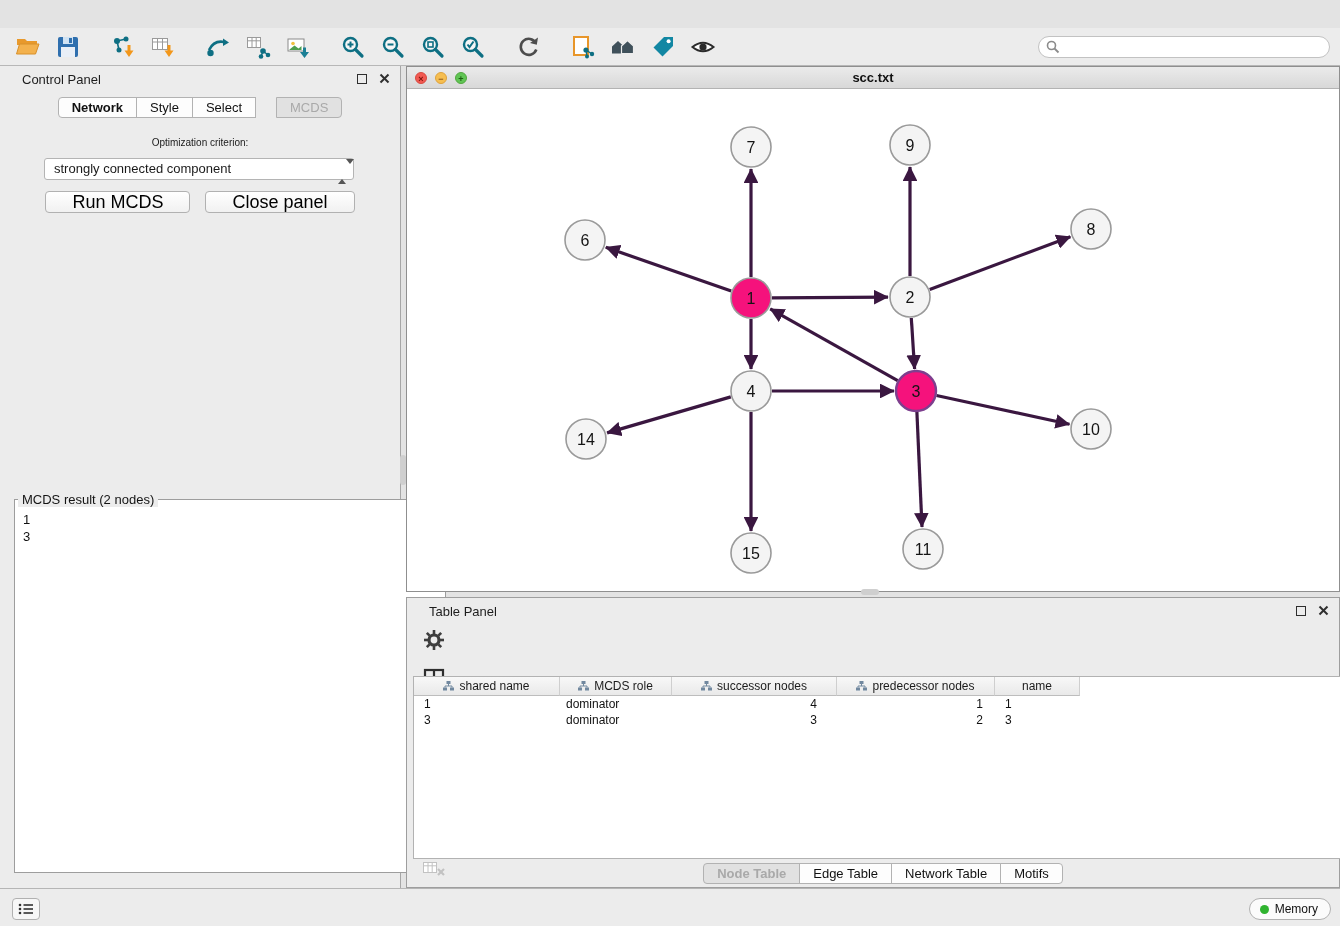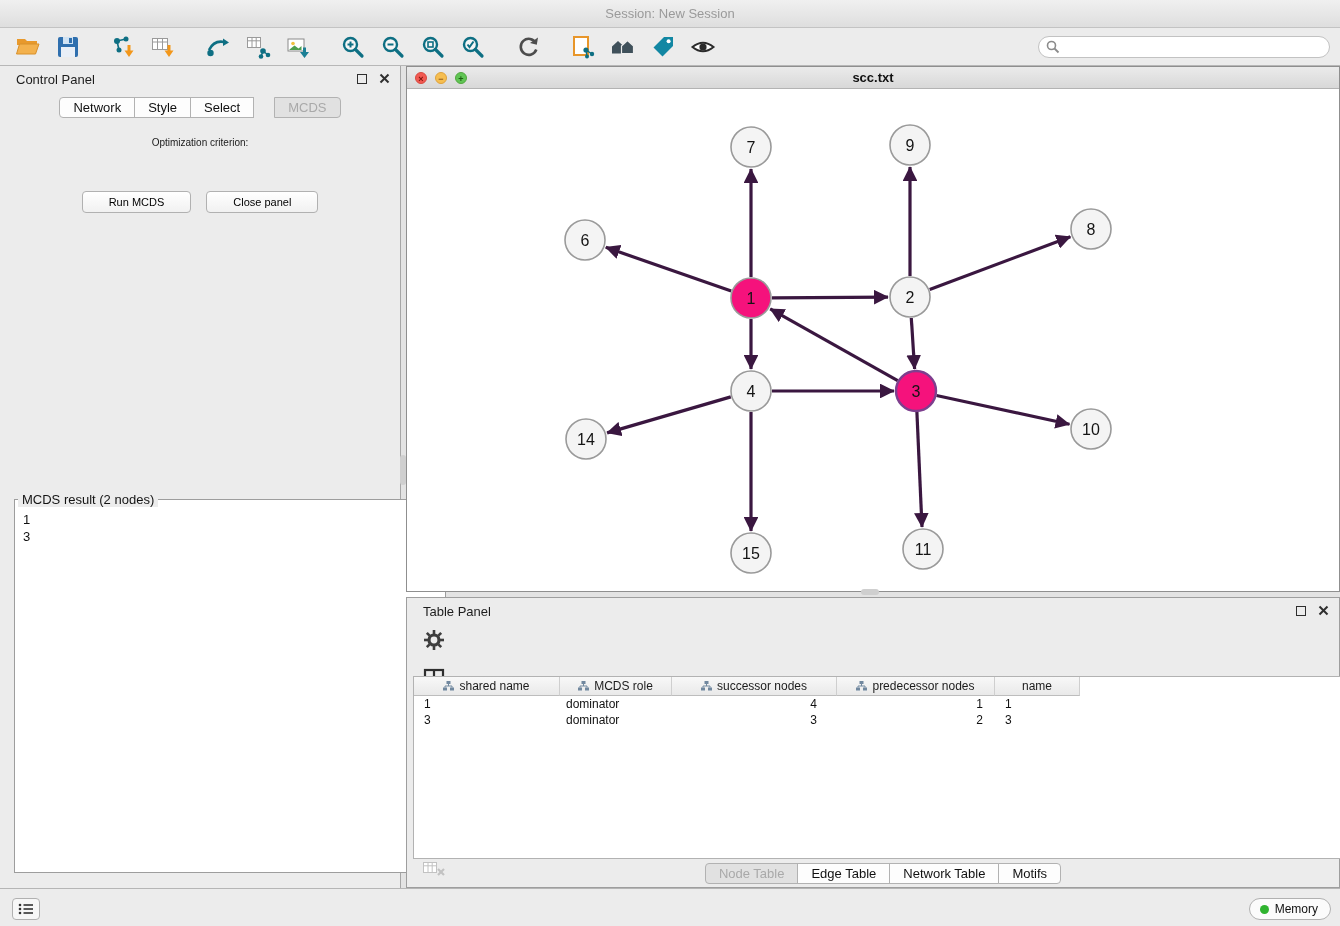--- a/index.html
+++ b/index.html
@@ -18,42 +18,42 @@
   .tb-btn { width:40px; height:32px; display:flex; align-items:center; justify-content:center; border-radius:4px; }
   .tb-gap { width:15px; }
   .search-wrap { position:absolute; right:10px; top:8px; width:292px; height:22px; }
   .search-input { width:100%; height:100%; border:1px solid #c2c2c2; border-radius:12px; background:#fff;
     padding-left:26px; font-size:12px; outline:none; color:#333; }
   .search-icon { position:absolute; left:8px; top:4px; }
 
   
   .control-panel { position:absolute; left:0; top:66px; width:401px; height:822px; background:#ececec;
     border-right:1px solid #a6a6a6; }
-  .panel-header { position:relative; height:28px; line-height:28px; padding:0 16px; font-size:13px; color:#1d1d1d; }
+  .panel-header { position:relative; height:28px; line-height:28px; padding:0 22px; font-size:13px; color:#1d1d1d; }
   .panel-header-icons { position:absolute; right:10px; top:7px; display:flex; gap:12px; align-items:center; }
   .float-box { width:10px; height:10px; border:1.6px solid #2e2e2e; display:inline-block; }
 
   .cp-tabs { position:absolute; left:0; top:31px; width:100%; display:flex; justify-content:center; }
   .tab { height:21px; line-height:19px; padding:0 13px; background:#fdfdfd; border:1px solid #b2b2b2;
     margin-left:-1px; font-size:13px; color:#111; }
-  .tab:first-child { border-radius:4px 0 0 4px; margin-left:0; }
+  .tab:first-child { border-radius:4px 0 0 4px; margin-left:0;font-weight:bold; }
   .tab:last-child { border-radius:0 4px 4px 0; }
   .tab.active { background:#e1e1e1; color:#a9a9a9;margin-left:20px; }
 
   .opt-label { position:absolute; top:71px; left:0; width:100%; text-align:center; font-size:10px; }
   .dropdown { position:absolute; top:92px; left:44px; width:310px; height:22px; background:#fff;
     border:1px solid #b4b4b4; border-radius:3px; line-height:20px; padding-left:9px; font-size:13px; }
   .dropdown-arrows { position:absolute; right:6px; top:3px; width:9px; height:16px; }
   .arrow-up { width:0; height:0; border-left:4.5px solid transparent; border-right:4.5px solid transparent;
     border-bottom:5px solid #555; margin-bottom:3px; }
   .arrow-down { width:0; height:0; border-left:4.5px solid transparent; border-right:4.5px solid transparent;
     border-top:5px solid #555; }
   .btn-row { position:absolute; top:125px; left:0; width:100%; display:flex; justify-content:center; gap:15px; }
   .push-btn { height:22px; line-height:20px; padding:0 26px; background:linear-gradient(#ffffff,#f1f1f1);
-    border:1px solid #b1b1b1; border-radius:4px; font-size:11px; font-family:"Liberation Sans", sans-serif; }
+    border:1px solid #b1b1b1; border-radius:4px; font-size:18px; font-family:"Liberation Sans", sans-serif; }
 
   .result-box { position:absolute; left:14px; top:426px; width:432px; height:381px;
     border:1px solid #9d9d9d; background:#fff; }
   .result-box legend { background:#ececec; padding:0 4px; margin-left:3px; font-size:13px; color:#141414; }
   .result-list { padding:4px 8px; font-size:13px; line-height:17px; color:#111; }
 
   
   .network-view { position:absolute; left:406px; top:66px; width:934px; height:526px; background:#fff;
     border:1px solid #8f8f8f; }
   .net-titlebar { position:relative; height:22px; background:linear-gradient(#ebebeb,#d8d8d8);
@@ -96,23 +96,20 @@
     border:1px solid #b1b1b1; border-radius:4px; display:flex; align-items:center; justify-content:center; }
   .memory-btn { position:absolute; right:9px; top:9px; height:22px; padding:0 12px 0 10px; background:#fbfbfb;
     border:1px solid #b1b1b1; border-radius:11px; display:flex; align-items:center; gap:6px; font-size:12px; color:#111; }
   .green-dot { width:9px; height:9px; border-radius:50%; background:#2fb32f; display:inline-block; }
 </style>
 </head>
 <body>
 
 <div class="app">
 
-  <div class="titlebar">
-    <span>Session: New Session</span>
-  </div>
 
   <div class="toolbar">
     <div class="tb-btn">
       <svg width="26" height="26" viewBox="0 0 26 26">
         <path d="M2 5 h8 l2 2 h10 v4 H2 Z" fill="#e8992c"></path>
         <path d="M4.5 10 H24 l-3.5 10 H1.5 Z" fill="#f3b14d" stroke="#d8902a" stroke-width="1"></path>
       </svg>
     </div>
     <div class="tb-btn">
       <svg width="26" height="26" viewBox="0 0 26 26">
@@ -261,20 +258,26 @@
 
     <div class="cp-tabs">
       <div class="tab">Network</div>
       <div class="tab">Style</div>
       <div class="tab">Select</div>
       <div class="tab active">MCDS</div>
     </div>
 
     <div class="opt-label">Optimization criterion:</div>
 
+    <div class="dropdown">
+      <span>strongly connected component</span>
+      <span class="dropdown-arrows">
+        <span class="arrow-up"></span><span class="arrow-down"></span>
+      </span>
+    </div>
 
     <div class="btn-row">
       <button class="push-btn">Run MCDS</button>
       <button class="push-btn">Close panel</button>
     </div>
 
     <fieldset class="result-box">
       <legend>MCDS result (2 nodes)</legend>
       <div class="result-list">
         <div>1</div>

